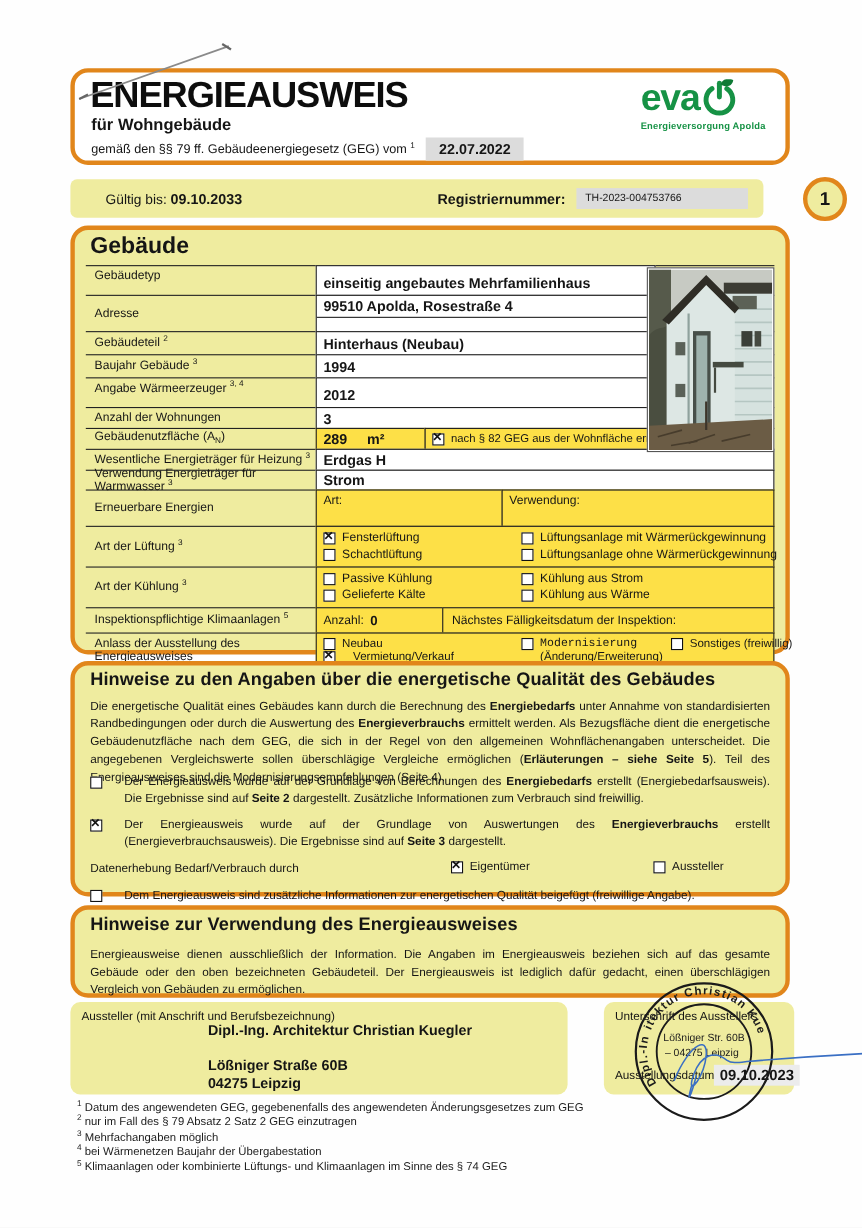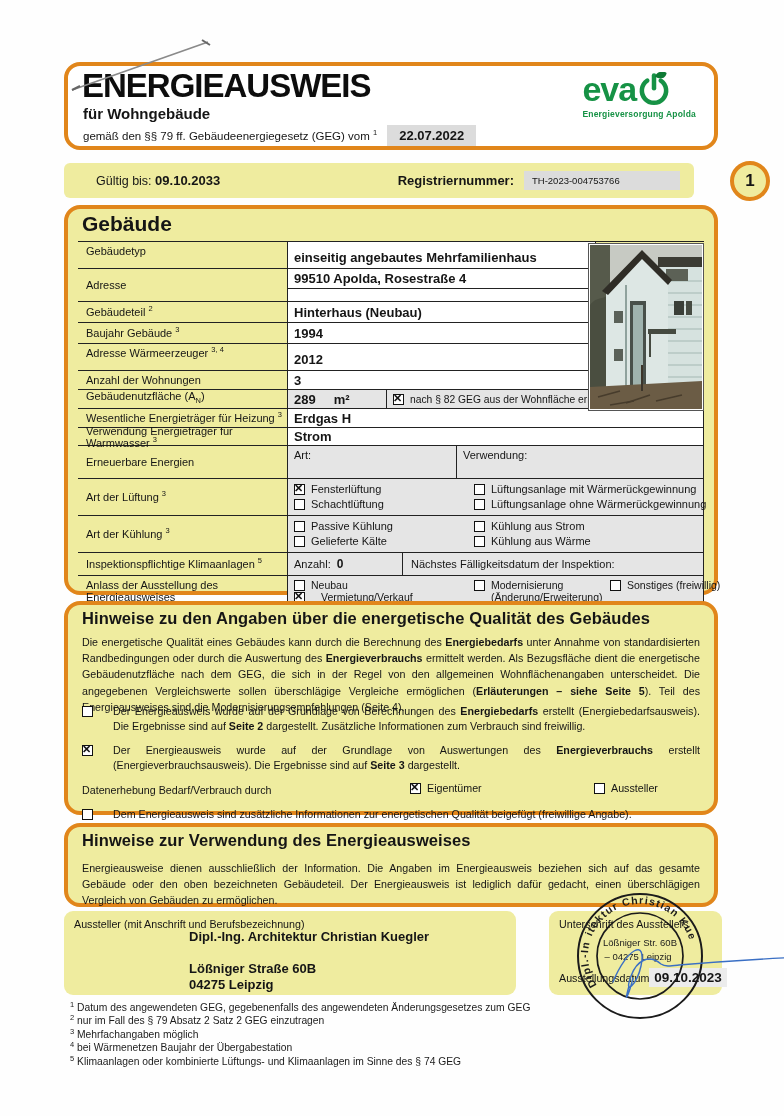--- a/index.html
+++ b/index.html
@@ -31,21 +31,21 @@
   
   .b-title{position:absolute;left:14px;top:3px;font-size:21px;font-weight:bold;}
   .b-table{position:absolute;left:10px;right:10px;top:32px;border-top:1.5px solid #222;}
   .brow{position:relative;border-bottom:1px solid #222;}
   .blabel{position:absolute;left:8px;top:50%;transform:translateY(-50%);font-size:11px;line-height:12.5px;width:196px;}
   .blabel.top{top:3px;transform:none;}
   .bval{position:absolute;left:209px;top:-1px;bottom:-1px;background:#fff;border:1px solid #222;box-sizing:border-box;font-size:13px;font-weight:bold;display:flex;align-items:center;padding:0 6px;}
   .bval.bottom{align-items:flex-end;padding-bottom:3px;}
   .narrow{width:309px;}
   .wide{right:0;}
-  .cell{position:absolute;top:-1px;bottom:-1px;background:#e5e5e5;border:1px solid #222;box-sizing:border-box;}
+  .cell{position:absolute;top:-1px;bottom:-1px;background:#fde047;border:1px solid #222;box-sizing:border-box;}
   .opt{font-size:11px;font-weight:normal;display:flex;align-items:center;gap:6px;line-height:15px;white-space:nowrap;}
   .photo-frame{position:absolute;right:10px;top:34px;width:112px;height:164px;background:#fff;padding:1px;border:1px solid #555;box-sizing:content-box;z-index:5;}
   
   .sec-title{position:absolute;left:14px;top:4px;font-size:16.5px;font-weight:bold;letter-spacing:.1px;}
   .sec-para{position:absolute;left:14px;right:14px;font-size:10.7px;line-height:16.2px;text-align:justify;}
   .hitem{display:flex;gap:20px;margin-bottom:9px;font-size:10.7px;line-height:15px;}
   .hitem .cb{margin-top:2px;}
   .hitem .txt{flex:1;text-align:justify;}
   .daten-row{position:relative;height:16px;margin-bottom:9px;font-size:10.7px;}
   .daten-opt{position:absolute;display:flex;align-items:center;gap:6px;top:0;}
@@ -123,21 +123,21 @@
         <div class="blabel"><span>Gebäudeteil</span> <sup>2</sup></div>
         <div class="bval narrow">Hinterhaus (Neubau)</div>
       </div>
 
       <div class="brow" style="height:20px;">
         <div class="blabel"><span>Baujahr Gebäude</span> <sup>3</sup></div>
         <div class="bval narrow">1994</div>
       </div>
 
       <div class="brow" style="height:26px;">
-        <div class="blabel top"><span>Adresse Wärmeerzeuger</span> <sup>3, 4</sup></div>
+        <div class="blabel top"><span>Angabe Wärmeerzeuger</span> <sup>3, 4</sup></div>
         <div class="bval narrow bottom">2012</div>
       </div>
 
       <div class="brow" style="height:18px;">
         <div class="blabel">Anzahl der Wohnungen</div>
         <div class="bval narrow">3</div>
       </div>
 
       <div class="brow" style="height:18px;">
         <div class="blabel"><span>Gebäudenutzfläche (A</span><sub style="font-size:7.5px;">N</sub><span>)</span></div>
@@ -233,21 +233,21 @@
               <span class="cb"></span>
               <span style="font-size:10.5px;">Neubau</span>
             </div>
           <div class="opt" style="line-height:12px;gap:16px;">
               <span class="cb on"></span>
               <span style="font-size:10.5px;">Vermietung/Verkauf</span>
             </div>
           <div style="position:absolute;left:186px;top:3px;">
             <div class="opt" style="line-height:12px;">
                 <span class="cb"></span>
-                <span style="font-size:10.5px;">Modernisierung</span>
+                <span style="font-size:10.5px;font-family:Liberation Mono, monospace;">Modernisierung</span>
               </div>
             <div style="font-size:10.5px;padding-left:17px;line-height:12px;">(Änderung/Erweiterung)</div>
           </div>
           <div style="position:absolute;left:322px;top:3px;">
             <div class="opt" style="line-height:12px;">
                 <span class="cb"></span>
                 <span style="font-size:10.5px;">Sonstiges (freiwillig)</span>
               </div>
           </div>
         </div>

